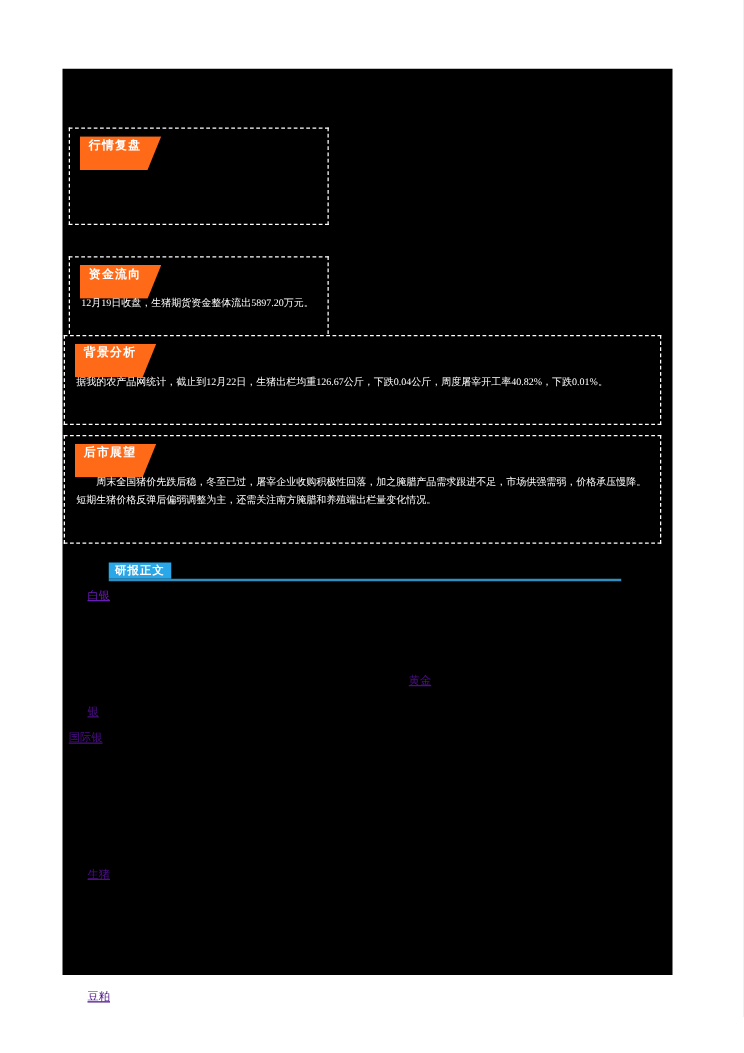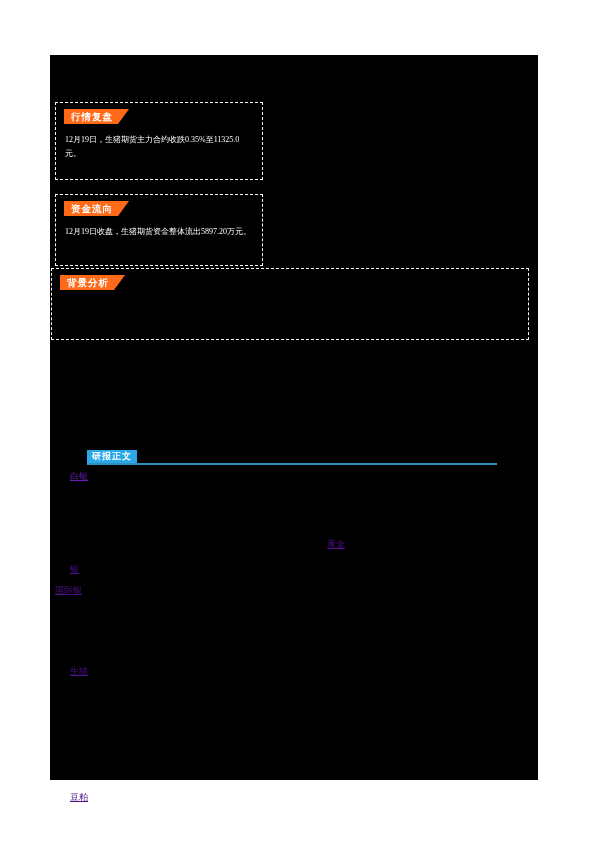--- a/index.html
+++ b/index.html
@@ -30,32 +30,32 @@
   .summary-card {
     position: absolute;
     border: 1px dashed #ffffff;
     box-sizing: border-box;
     background: #000000;
   }
   .card-narrow { left: 5px; width: 208px; }
   .card-wide   { left: 1px; width: 478px; }
 
   #card-market   { top: 47px;  height: 78px; }
-  #card-funds    { top: 139px; height: 72px; }
+  #card-funds    { top: 150px; height: 72px; }
   #card-context  { top: 213px; height: 72px; }
   #card-outlook  { top: 293px; height: 87px; }
 
   
   .badge {
     position: absolute;
     left: 8px;
     top: 6px;
     height: 15px;
     line-height: 15px;
-    padding: 0 16px 0 7px;
+    padding: 0 16px 12px 7px;
     color: #ffffff;
     font-size: 9.5px;
     font-family: "Liberation Sans", "DejaVu Sans", sans-serif;
     font-weight: bold;
     letter-spacing: 1px;
     white-space: nowrap;
     background: linear-gradient(100deg, #ff6a18 0%, #ff6a18 78%, #ff6a18 78%);
     clip-path: polygon(0 0, 100% 0, calc(100% - 11px) 100%, 0 100%);
   }
 
@@ -116,38 +116,42 @@
   }
   .body-link.visited { color: #4b0f86; }
 </style>
 </head>
 <body>
 
 <div id="report-canvas">
 
   <div class="summary-card card-narrow" id="card-market">
     <div class="badge">行情复盘</div>
-    <div class="card-body">12月19日，生猪期货主力合约收跌0.35%至11325.0元。</div>
   </div>
 
   <div class="summary-card card-narrow" id="card-funds">
     <div class="badge">资金流向</div>
     <div class="card-body">12月19日收盘，生猪期货资金整体流出5897.20万元。</div>
   </div>
 
   <div class="summary-card card-wide" id="card-context">
     <div class="badge">背景分析</div>
+    <div class="card-body">据我的农产品网统计，截止到12月22日，生猪出栏均重126.67公斤，下跌0.04公斤，周度屠宰开工率40.82%，下跌0.01%。</div>
   </div>
 
+  <div class="summary-card card-wide" id="card-outlook">
+    <div class="badge">后市展望</div>
+    <div class="card-body indented">周末全国猪价先跌后稳，冬至已过，屠宰企业收购积极性回落，加之腌腊产品需求跟进不足，市场供强需弱，价格承压慢降。短期生猪价格反弹后偏弱调整为主，还需关注南方腌腊和养殖端出栏量变化情况。</div>
+  </div>
 
   <div id="section-body-header">
     <div class="tab">研报正文</div>
     <div class="rule"></div>
   </div>
 
   <a class="body-link" id="link-0" style="left: 20px; top: 415px;">白银</a>
   <a class="body-link visited" id="link-1" style="left: 277px; top: 483px;">黄金</a>
   <a class="body-link visited" id="link-2" style="left: 20px; top: 508px;">银</a>
   <a class="body-link visited" id="link-3" style="left: 5px; top: 529px;">国际银</a>
-  <a class="body-link visited" id="link-4" style="left: 20px; top: 610px;">生猪</a>
+  <a class="body-link visited" id="link-4" style="left: 20px; top: 638px;">生猪</a>
   <a class="body-link visited" id="link-5" style="left: 20px; top: 736px;">豆粕</a>
 
 </div>
 
 </body></html>

